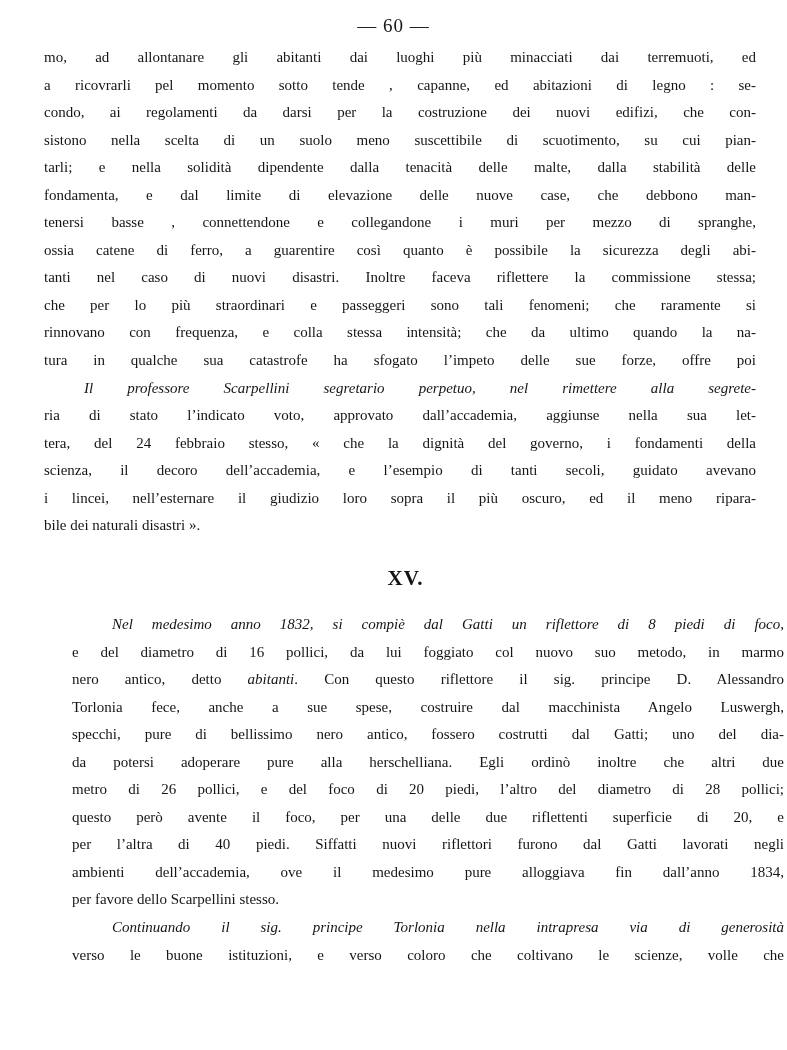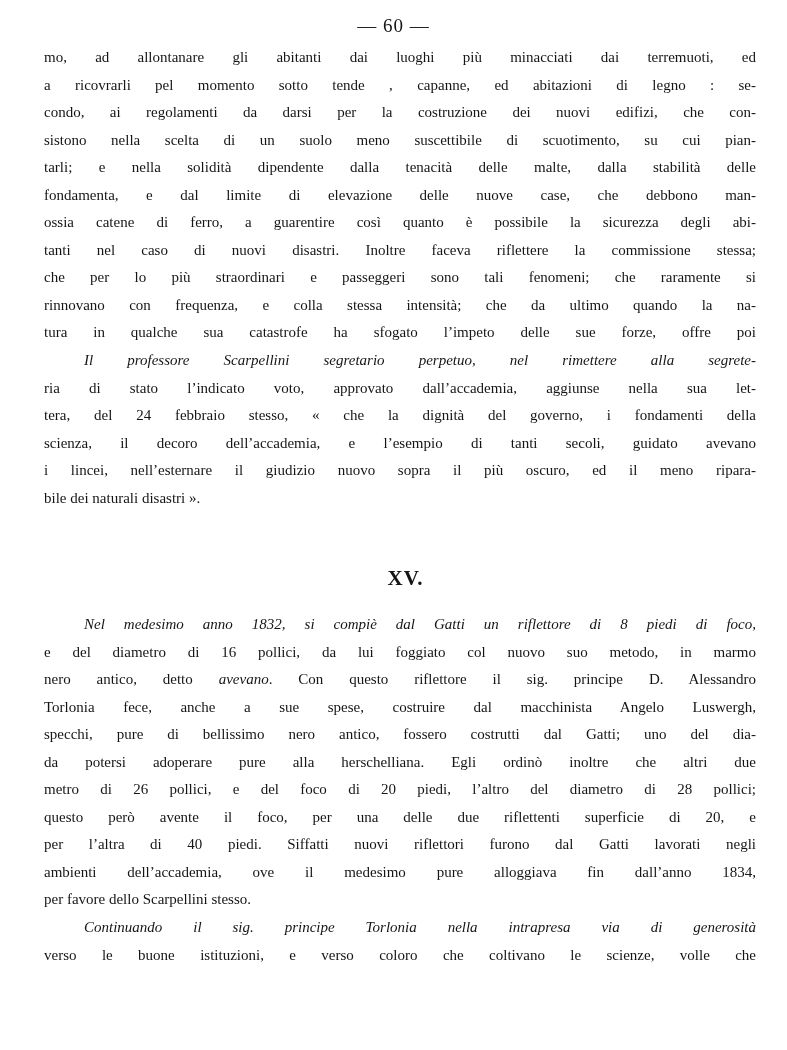--- a/index.html
+++ b/index.html
@@ -22,55 +22,56 @@
       display: block; white-space: nowrap; text-align: justify;
       text-align-last: justify; height: 27.55px; overflow: visible;
     }
     .line.last { text-align-last: left; }
     .line.indent { padding-left: 40px; font-style: italic; }
     .section-heading {
       position: absolute; top: 566px; left: 0; width: 787px; text-align: center;
       font-size: 21px; font-weight: bold; letter-spacing: 1px; padding-left: 12px;
     }
     #block1 { top: 44px; }
-    #block2 { top: 611px; }
+    #block2 { top: 611px; margin-left: 28px; }
     em { font-style: italic; }
   </style>
 </head>
 <body>
 
 <div class="page">
   <div class="page-number">— 60 —</div>
 
   <div class="text-block" id="block1">
       <span class="line">mo, ad allontanare gli abitanti dai luoghi più minacciati dai terremuoti, ed</span>
       <span class="line">a ricovrarli pel momento sotto tende , capanne, ed abitazioni di legno : se-</span>
       <span class="line">condo, ai regolamenti da darsi per la costruzione dei nuovi edifizi, che con-</span>
       <span class="line">sistono nella scelta di un suolo meno suscettibile di scuotimento, su cui pian-</span>
       <span class="line">tarli; e nella solidità dipendente dalla tenacità delle malte, dalla stabilità delle</span>
       <span class="line">fondamenta, e dal limite di elevazione delle nuove case, che debbono man-</span>
+      <span class="line">tenersi basse , connettendone e collegandone i muri per mezzo di spranghe,</span>
       <span class="line">ossia catene di ferro, a guarentire così quanto è possibile la sicurezza degli abi-</span>
       <span class="line">tanti nel caso di nuovi disastri. Inoltre faceva riflettere la commissione stessa;</span>
       <span class="line">che per lo più straordinari e passeggeri sono tali fenomeni; che raramente si</span>
       <span class="line">rinnovano con frequenza, e colla stessa intensità; che da ultimo quando la na-</span>
       <span class="line">tura in qualche sua catastrofe ha sfogato l’impeto delle sue forze, offre poi</span>
       <span class="line indent">Il professore Scarpellini segretario perpetuo, nel rimettere alla segrete-</span>
       <span class="line">ria di stato l’indicato voto, approvato dall’accademia, aggiunse nella sua let-</span>
       <span class="line">tera, del 24 febbraio stesso, « che la dignità del governo, i fondamenti della</span>
       <span class="line">scienza, il decoro dell’accademia, e l’esempio di tanti secoli, guidato avevano</span>
-      <span class="line">i lincei, nell’esternare il giudizio nuovo sopra il più oscuro, ed il meno ripara-</span>
+      <span class="line">i lincei, nell’esternare il giudizio loro sopra il più oscuro, ed il meno ripara-</span>
       <span class="line last">bile dei naturali disastri ».</span>
     </div>
 
   <div class="section-heading">XV.</div>
 
   <div class="text-block" id="block2">
       <span class="line indent">Nel medesimo anno 1832, si compiè dal Gatti un riflettore di 8 piedi di foco,</span>
       <span class="line">e del diametro di 16 pollici, da lui foggiato col nuovo suo metodo, in marmo</span>
-      <span class="line"><span>nero antico, detto </span><em>avevano</em><span>. Con questo riflettore il sig. principe D. Alessandro</span></span>
+      <span class="line"><span>nero antico, detto </span><em>abitanti</em><span>. Con questo riflettore il sig. principe D. Alessandro</span></span>
       <span class="line">Torlonia fece, anche a sue spese, costruire dal macchinista Angelo Luswergh,</span>
       <span class="line">specchi, pure di bellissimo nero antico, fossero costrutti dal Gatti; uno del dia-</span>
       <span class="line">da potersi adoperare pure alla herschelliana. Egli ordinò inoltre che altri due</span>
       <span class="line">metro di 26 pollici, e del foco di 20 piedi, l’altro del diametro di 28 pollici;</span>
       <span class="line">questo però avente il foco, per una delle due riflettenti superficie di 20, e</span>
       <span class="line">per l’altra di 40 piedi. Siffatti nuovi riflettori furono dal Gatti lavorati negli</span>
       <span class="line">ambienti dell’accademia, ove il medesimo pure alloggiava fin dall’anno 1834,</span>
       <span class="line last">per favore dello Scarpellini stesso.</span>
       <span class="line indent">Continuando il sig. principe Torlonia nella intrapresa via di generosità</span>
       <span class="line">verso le buone istituzioni, e verso coloro che coltivano le scienze, volle che</span>

